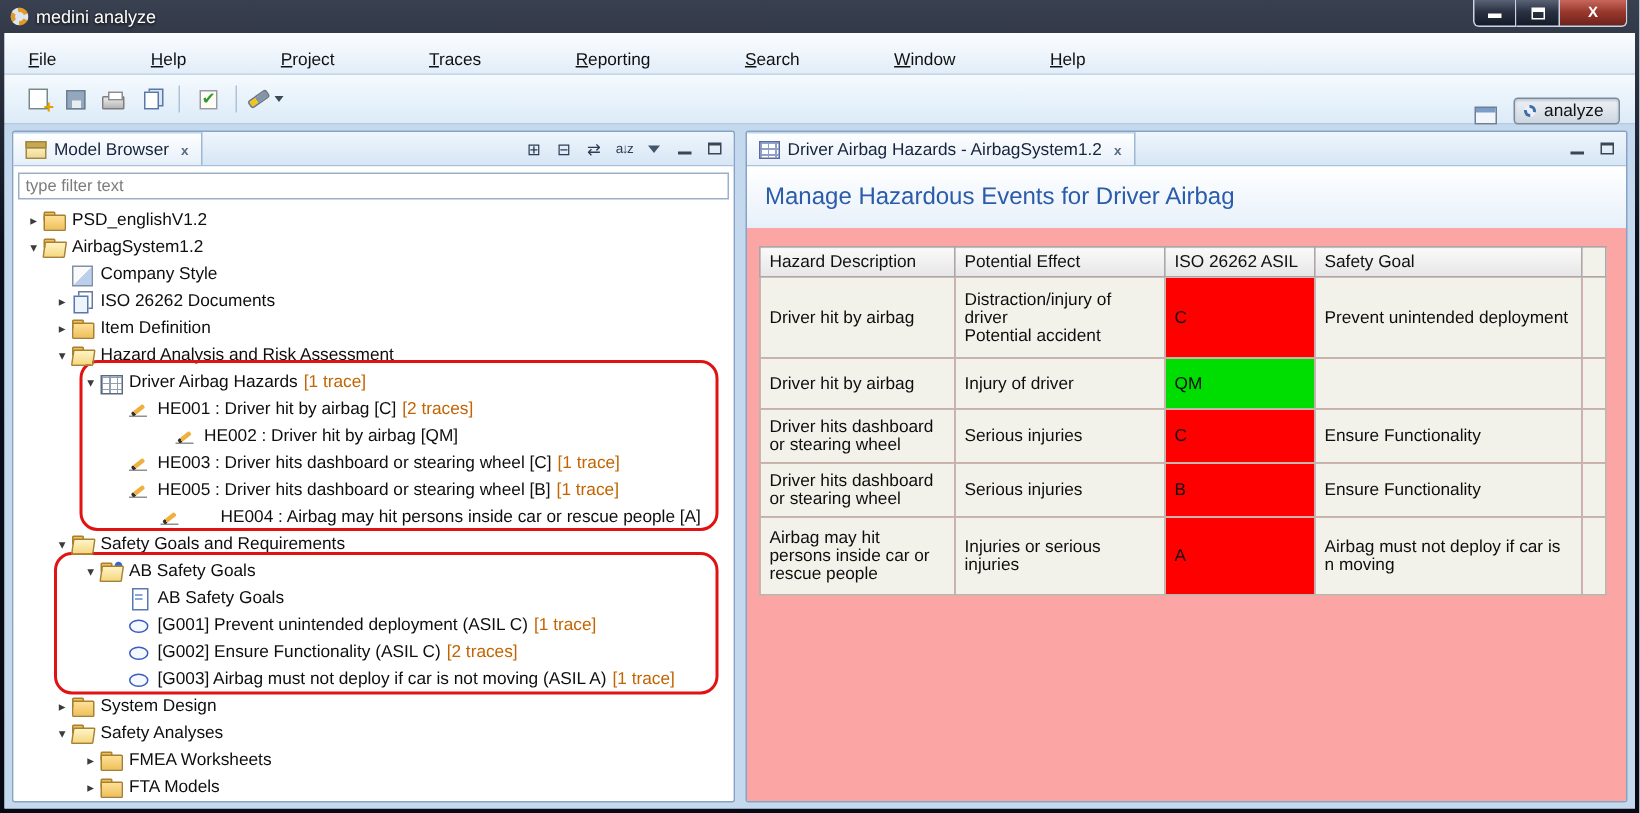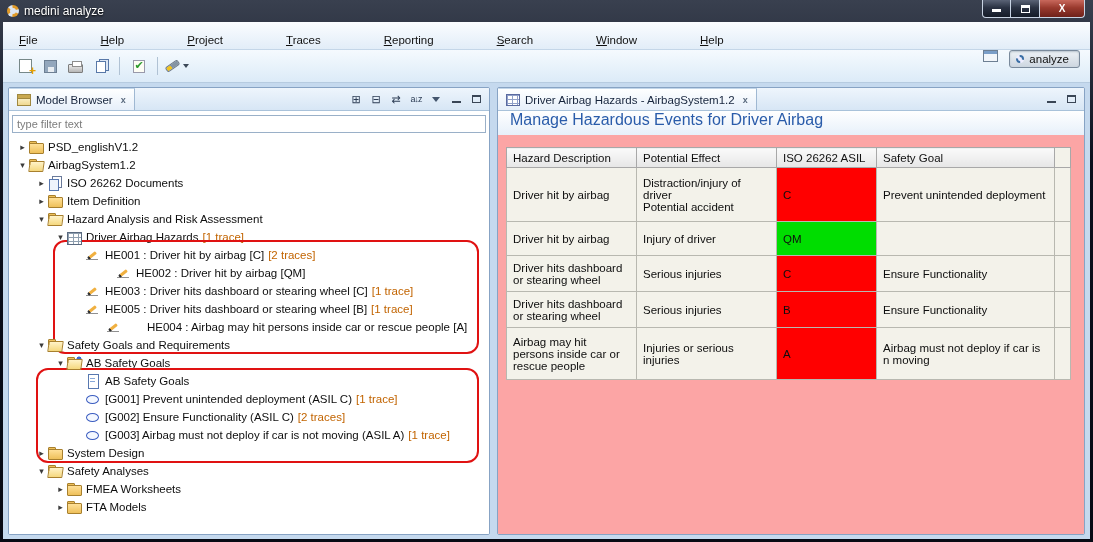--- a/index.html
+++ b/index.html
@@ -41,21 +41,21 @@
   .ic-save { width:13px; height:13px; background:#93a7bd; border:1px solid #6d7f93; position:relative; }
   .ic-save::after { content:""; position:absolute; left:3px; bottom:0; width:6px; height:5px; background:#e8edf2; }
   .ic-print { width:15px; height:9px; background:linear-gradient(#ececec,#b6b6b6); border:1px solid #7d7d7d; border-radius:1px; position:relative; margin-top:4px; }
   .ic-print::before { content:""; position:absolute; left:3px; top:-4px; width:8px; height:4px; background:#fff; border:1px solid #8d8d8d; }
   .ic-docs { width:10px; height:12px; background:#fff; border:1px solid #5878a8; box-shadow:3px -2px 0 -1px #dce6f4, 3px -2px 0 0 #5878a8; position:relative; top:1px; }
   .ic-check { width:12px; height:13px; background:#fdfdf4; border:1px solid #99a; position:relative; }
   .ic-check::after { content:"\2714"; position:absolute; left:1px; top:-2px; color:#2d9a2d; font-size:11px; }
   .ic-flash { width:15px; height:6px; border-radius:2px; transform:rotate(-35deg);
     background:linear-gradient(90deg,#f2c420 0 5px,#8494a4 5px); border:1px solid #6a7684; }
   .dd-arrow { width:0; height:0; border-left:3.5px solid transparent; border-right:3.5px solid transparent; border-top:4px solid #3c4858; margin-left:3px; }
-  .perspective-area { position:absolute; right:10px; top:0; height:33px; display:flex; align-items:flex-start; gap:11px; }
+  .perspective-area { position:absolute; right:10px; top:0; height:33px; display:flex; align-items:flex-end; gap:11px; }
   .ic-perspective { width:15px; height:12px; border:1px solid #6d7f93; background:#f2f6fa; position:relative; }
   .ic-perspective::before { content:""; position:absolute; left:0; top:0; right:0; height:3px; background:#7a9ec8; }
   .persp-btn { display:flex; align-items:center; gap:5px; padding:2px 10px 2px 6px;
     border:1px solid #7a8a9c; border-radius:3px; background:linear-gradient(#eef2f6,#cdd6e0);
     box-shadow:inset 0 1px 2px #b6c0ca; font-size:11.5px; color:#111; }
   .mini-gear { width:8px; height:8px; border-radius:50%; border:2.5px dashed #3a6ea5; background:#eef; flex:none; }
 
   
   .workspace { flex:1; display:flex; gap:7px; padding:4px 5px; background:#c5d9ee; }
   .panel { border:1px solid #87a3c4; border-radius:2px; background:#fff; display:flex; flex-direction:column; overflow:hidden; }
@@ -118,22 +118,22 @@
     background-color:#fff;
     background-image:repeating-linear-gradient(180deg,#90a0c8 0 1px,transparent 1px 4px),
                      repeating-linear-gradient(90deg,#90a0c8 0 1px,transparent 1px 5px);
     border:1px solid #5a6aa0; }
 
   .anno { position:absolute; border:2px solid #e01212; border-radius:12px; pointer-events:none; }
   .anno1 { left:44px; top:104px; width:426px; height:114px; }
   .anno2 { left:27px; top:232px; width:443px; height:95px; }
 
   
-  .form-header { height:24px; background:linear-gradient(#ffffff,#e7f0fa);
-    display:flex; padding-left:12px; flex:none; }
+  .form-header { height:41px; background:linear-gradient(#ffffff,#e7f0fa);
+    display:flex; align-items:center; padding-left:12px; flex:none; }
   .form-title { font-size:16px; color:#2a5caa; }
   .editor-body { flex:1; background:#fca5a5; padding:12px 8px 0 8px; position:relative; }
   table.hazard { border-collapse:collapse; table-layout:fixed; }
   .hazard th { background:linear-gradient(#fafafa,#e6e6e6); border:1px solid #a8a8a8;
     font-weight:normal; font-size:11.5px; text-align:left; padding:3px 6px; height:20px; color:#111; }
   .hazard td { border:1px solid #b8b8b0; font-size:11.5px; padding:2px 6px; vertical-align:middle;
     background:#f3f2ea; color:#0e0e0e; overflow:hidden; }
   .hazard td.effect { white-space:pre-line; }
   .hazard td.asil { font-size:11.5px; }
   .hazard th.stub, .hazard td.stub { background:#f3f2ea; }
@@ -240,20 +240,25 @@
               <span class="arrow">▸</span>
               <span class="ticon i-folder-closed"></span>
               <span class="tlabel">PSD_englishV1.2</span>
             </div>
             <div class="tree-item" style="padding-left: 8px;">
               <span class="arrow">▾</span>
               <span class="ticon i-folder-open"></span>
               <span class="tlabel">AirbagSystem1.2</span>
             </div>
             <div class="tree-item" style="padding-left: 27px;">
+              <span class="arrow"></span>
+              <span class="ticon i-company-style"></span>
+              <span class="tlabel">Company Style</span>
+            </div>
+            <div class="tree-item" style="padding-left: 27px;">
               <span class="arrow">▸</span>
               <span class="ticon i-documents"></span>
               <span class="tlabel">ISO 26262 Documents</span>
             </div>
             <div class="tree-item" style="padding-left: 27px;">
               <span class="arrow">▸</span>
               <span class="ticon i-folder-closed"></span>
               <span class="tlabel">Item Definition</span>
             </div>
             <div class="tree-item" style="padding-left: 27px;">

